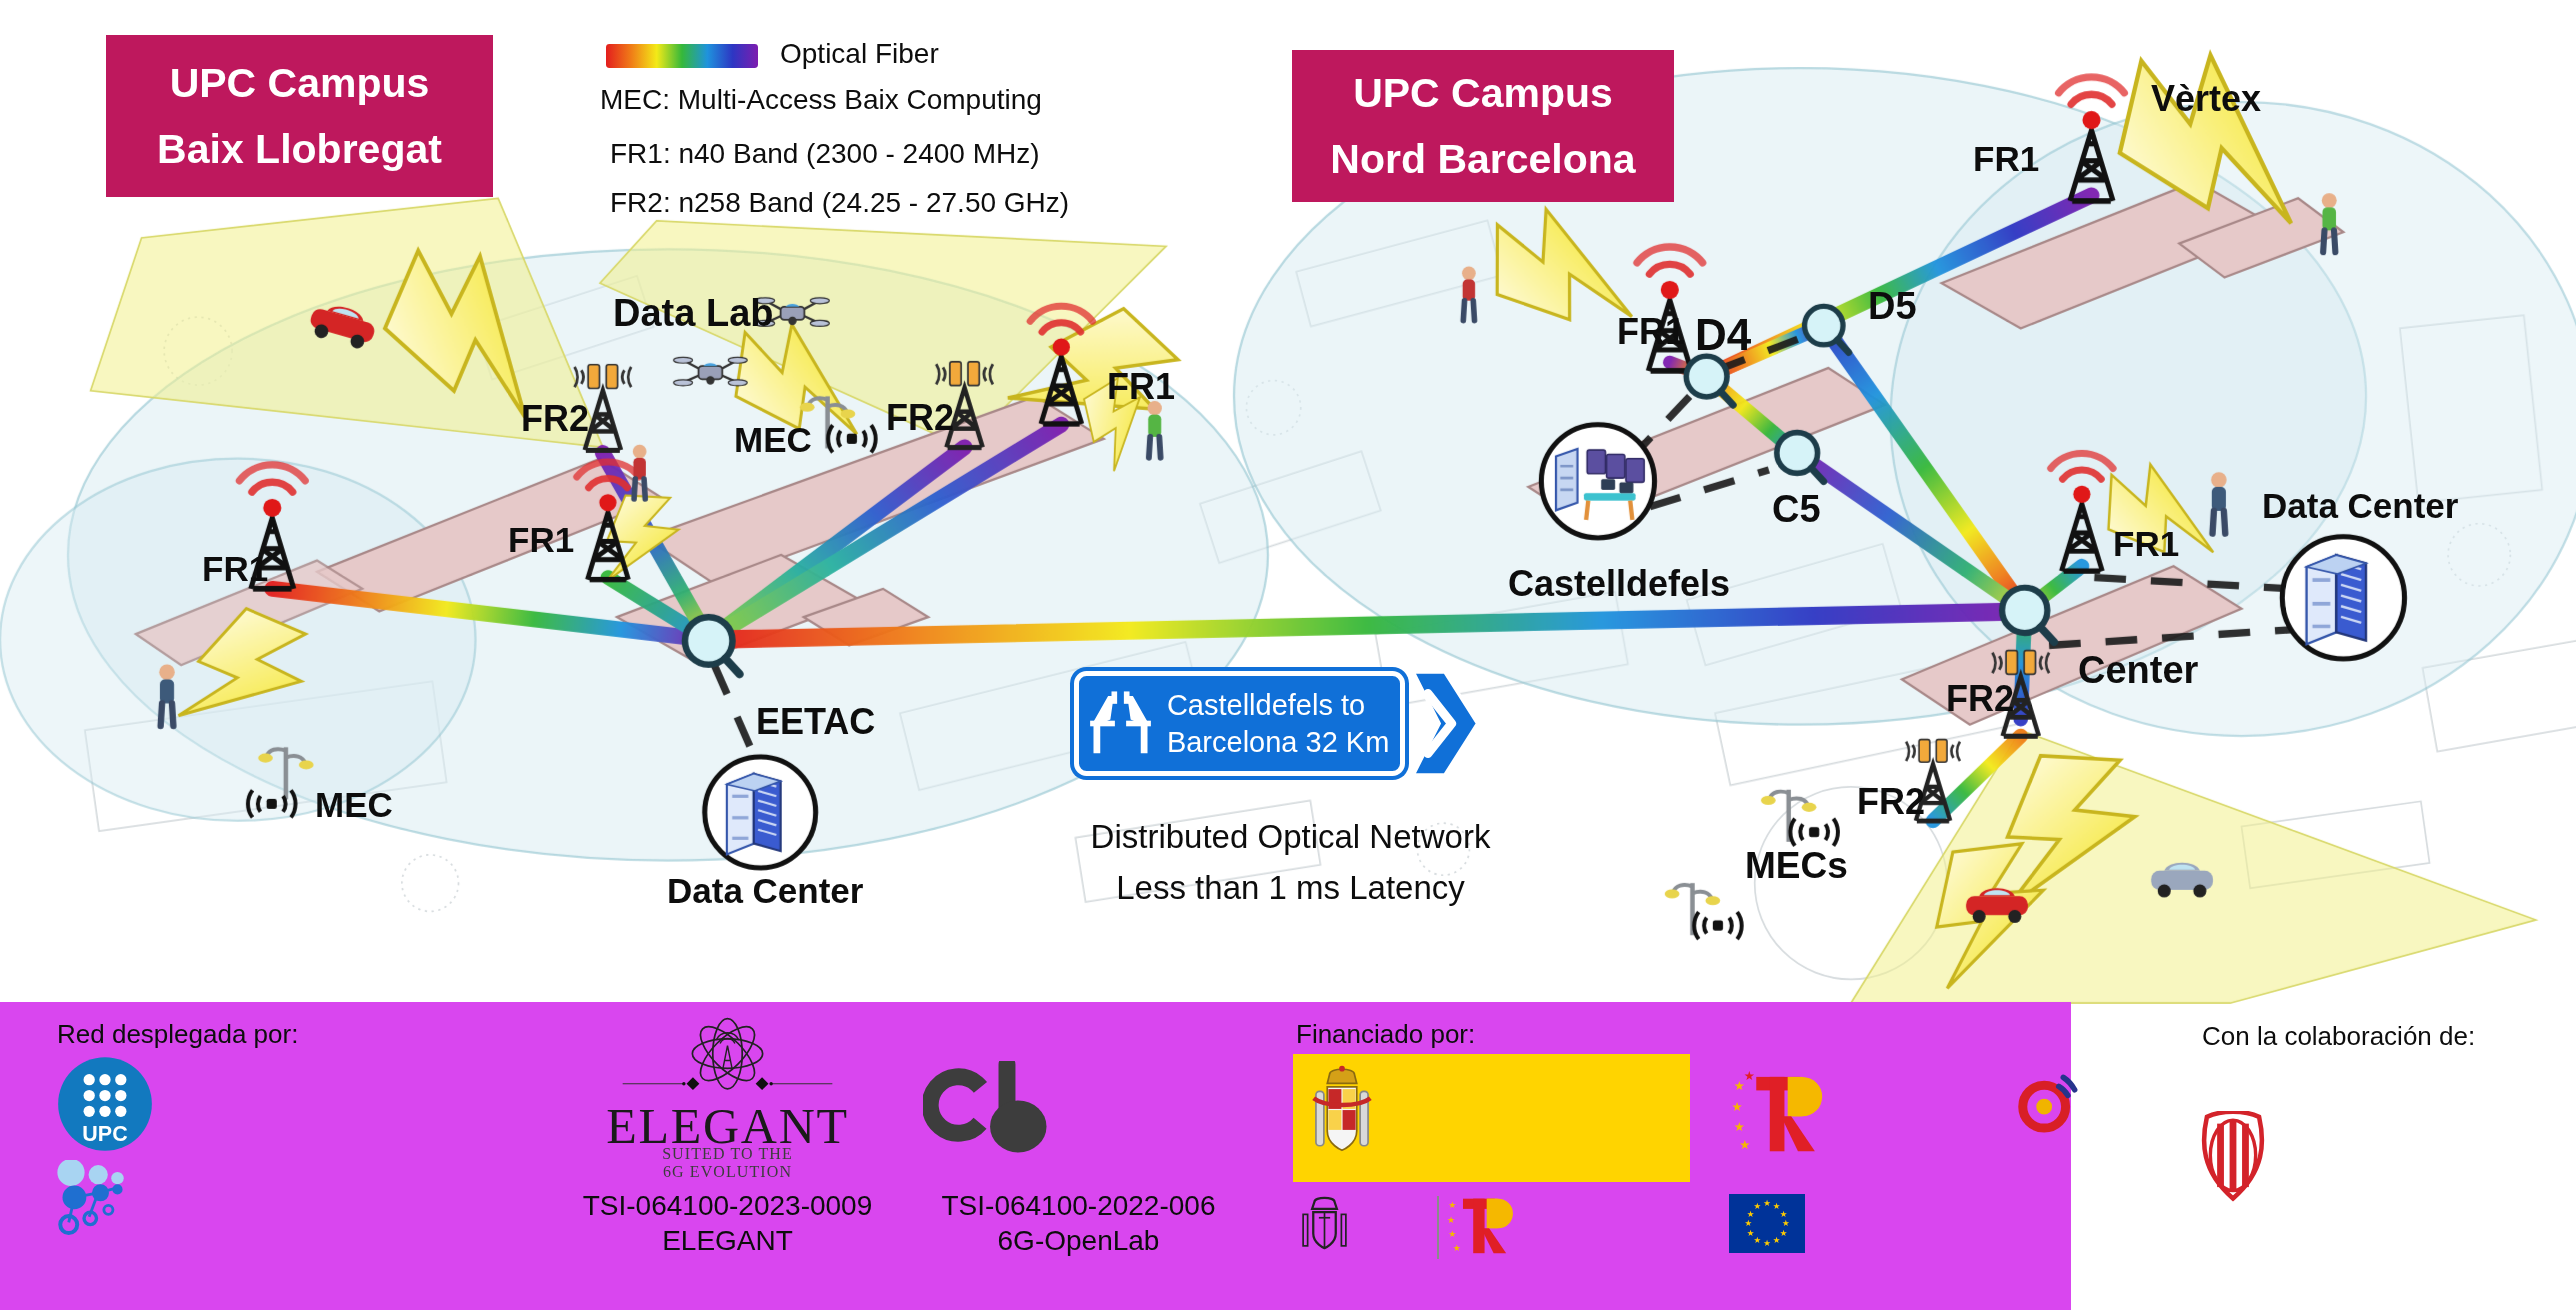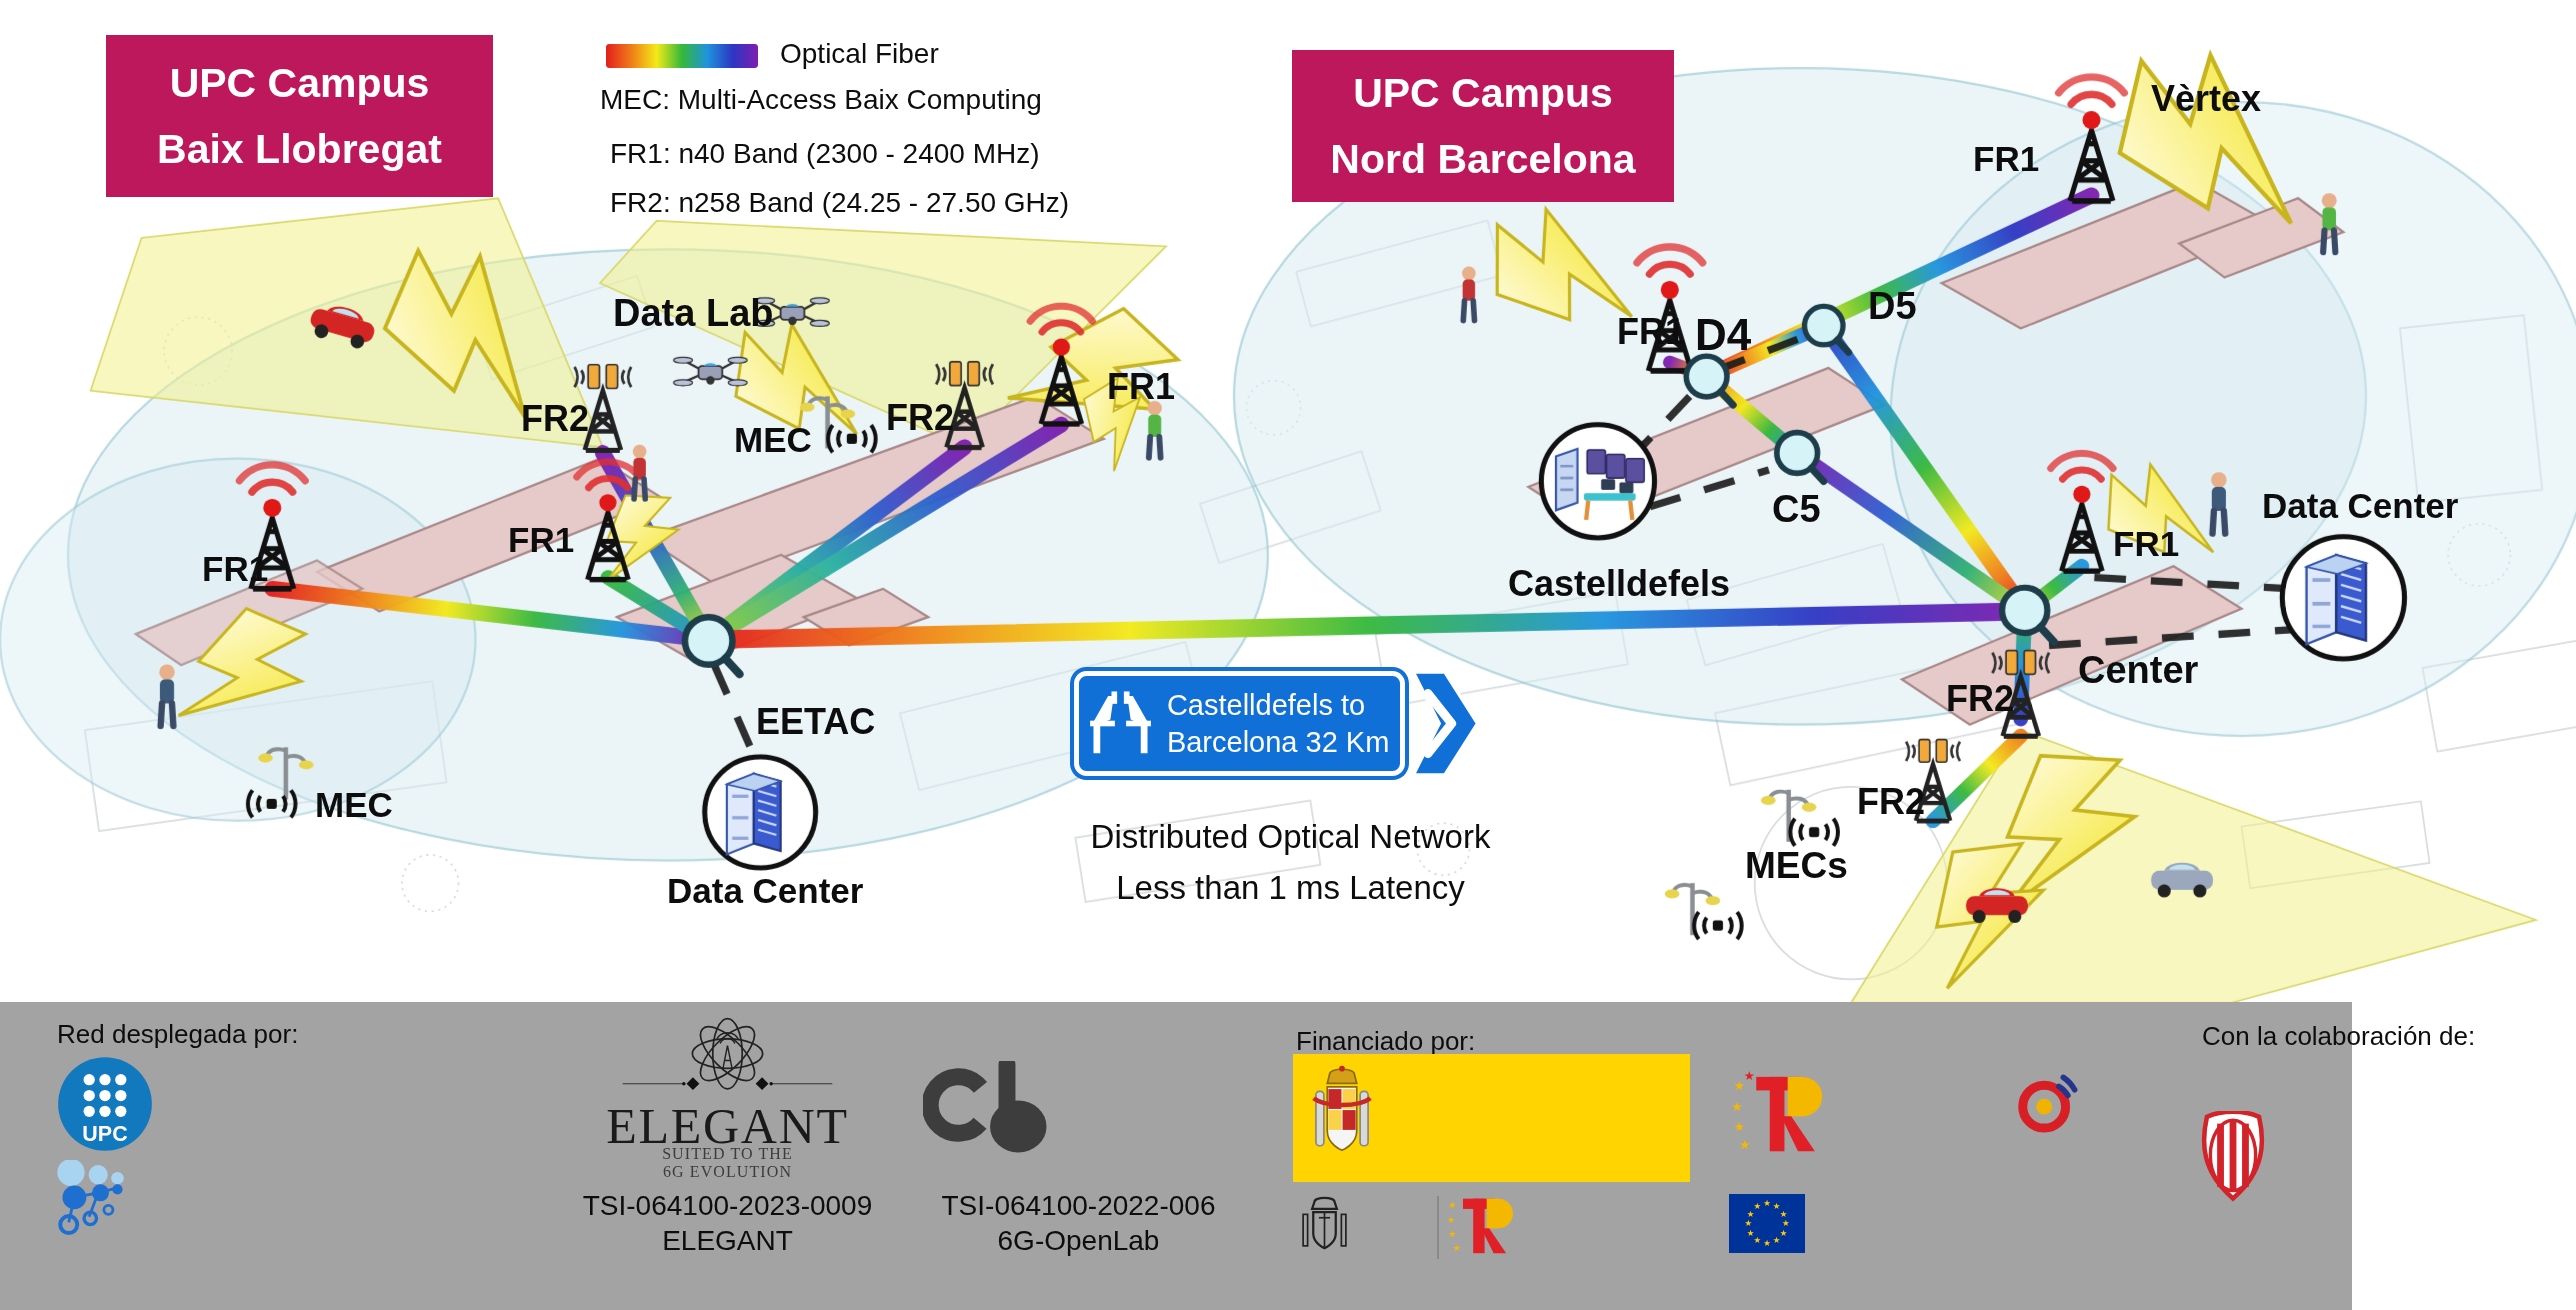--- a/index.html
+++ b/index.html
@@ -445,24 +445,24 @@
 <svg class="abs" style="left:1412px;top:671px;z-index:45;" width="68" height="105" viewBox="0 0 120 186">
   <polygon points="2,2 58,2 116,93 58,184 2,184 48,93" fill="#1070d8" stroke="#fff" stroke-width="6"></polygon>
   <path d="M28 40 L70 93 L28 146" fill="none" stroke="#fff" stroke-width="16" stroke-linecap="round" stroke-linejoin="round"></path>
 </svg>
 
 <div class="stats">
   <div>Distributed Optical Network</div>
   <div>Less than 1 ms Latency</div>
 </div>
 
-<div style="position:absolute;left:0;top:1002px;width:2352px;height:309px;background:#a3a3a3;z-index:30;">
+<div style="position:absolute;left:0;top:1002px;width:2071px;height:309px;background:#d946ef;z-index:30;">
 
   <span class="f-head" style="left:57px;top:17px;">Red desplegada por:</span>
-  <span class="f-head" style="left:1296px;top:24px;">Financiado por:</span>
+  <span class="f-head" style="left:1296px;top:17px;">Financiado por:</span>
   <span class="f-head" style="left:2202px;top:19px;">Con la colaboración de:</span>
 
   <svg class="abs" style="left:57px;top:54px;" width="96" height="96" viewBox="0 0 170 170">
     <circle cx="85" cy="85" r="83" fill="#1279bf"></circle>
     <g fill="#fff">
       <circle cx="57" cy="42" r="10"></circle>
         <circle cx="85" cy="42" r="10"></circle>
         <circle cx="113" cy="42" r="10"></circle>
       <circle cx="57" cy="70" r="10"></circle>
         <circle cx="85" cy="70" r="10"></circle>

